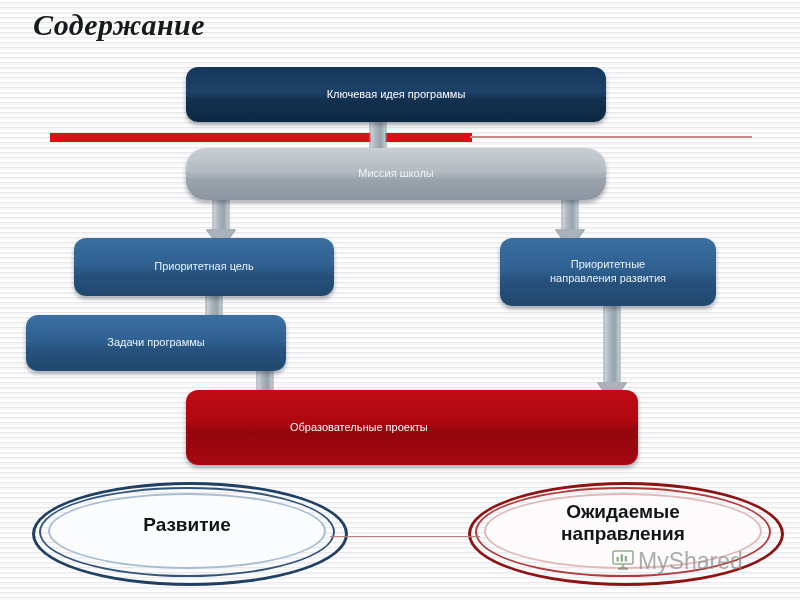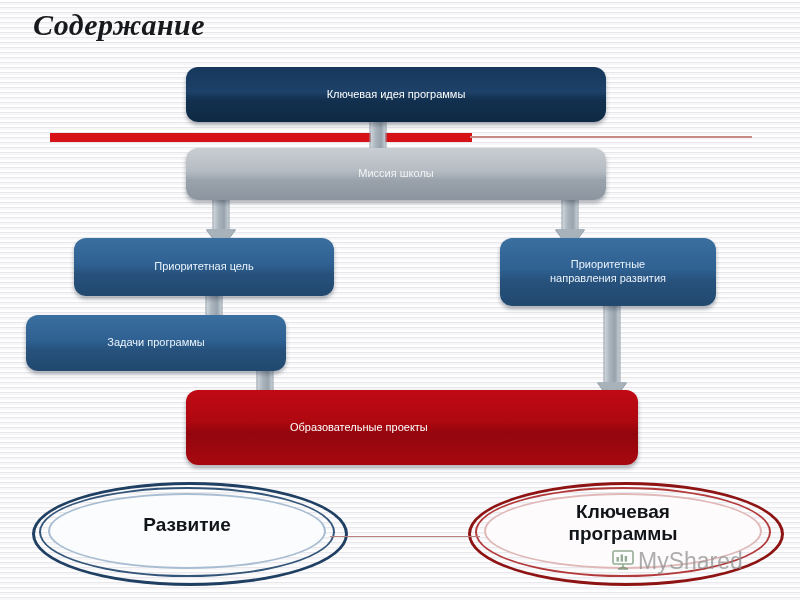--- a/index.html
+++ b/index.html
@@ -204,21 +204,21 @@
     <div class="head" style="border-left-width:15px; border-right-width:15px; border-top-width:20px;"></div>
   </div>
 
   <div class="arrow" style="left:596px; top:306px; width:32px; height:96px;">
     <div class="shaft" style="width:15px; height:76px;"></div>
     <div class="head" style="border-left-width:15px; border-right-width:15px; border-top-width:20px;"></div>
   </div>
 
   <div class="node node-navy" style="left:186px; top:67px; width:420px; height:55px;">Ключевая идея программы</div>
 
-  <div class="node node-gray" style="left:186px; top:148px; width:420px; height:52px;">Миссия школы</div>
+  <div class="node node-gray" style="left:186px; top:148px; width:420px; height:52px;border-radius:20px;">Миссия школы</div>
 
   <div class="node node-blue" style="left:30px; top:238px; width:260px; height:58px;margin-left:44px;">Приоритетная цель</div>
 
   <div class="node node-blue" style="left:26px; top:315px; width:260px; height:56px;">Задачи программы</div>
 
   <div class="node node-blue" style="left:500px; top:238px; width:216px; height:68px; flex-direction:column;">
     <span>Приоритетные</span>
     <span>направления развития</span>
   </div>
 
@@ -231,22 +231,22 @@
     <div class="ellipse-ring" style="left:7px; top:5px; width:292px; height:86px; border:2px solid #335579;"></div>
     <div class="ellipse-ring" style="left:16px; top:11px; width:274px; height:72px; border:2px solid #a8bdd2; background:#fbfcfd;"></div>
     <div class="ellipse-label" style="top:-6px;">Развитие</div>
   </div>
 
   <div class="ellipse-group" style="left:468px; top:482px; width:310px; height:98px;">
     <div class="ellipse-ring" style="left:0px; top:0px; width:310px; height:98px; border:3px solid #8e1414;"></div>
     <div class="ellipse-ring" style="left:7px; top:5px; width:292px; height:86px; border:2px solid #b33a3a;"></div>
     <div class="ellipse-ring" style="left:16px; top:11px; width:274px; height:72px; border:2px solid #e0b8b8; background:#fdfbfb;"></div>
     <div class="ellipse-label" style="top:-8px; flex-direction:column;">
-      <span>Ключевая</span>
-      <span>программы</span>
+      <span>Ожидаемые</span>
+      <span>направления</span>
     </div>
   </div>
 
   <div id="watermark">
     <span style="display:inline-block;">
       <svg width="22" height="20" viewBox="0 0 22 20" aria-hidden="true">
         <rect x="1" y="1" width="20" height="13" rx="1.5" fill="#ffffff" stroke="#6e8f6e" stroke-width="1.6"></rect>
         <rect x="4.5" y="7" width="2.4" height="4.6" fill="#6e8f6e"></rect>
         <rect x="8.6" y="4.4" width="2.4" height="7.2" fill="#6e8f6e"></rect>
         <rect x="12.7" y="6" width="2.4" height="5.6" fill="#6e8f6e"></rect>

